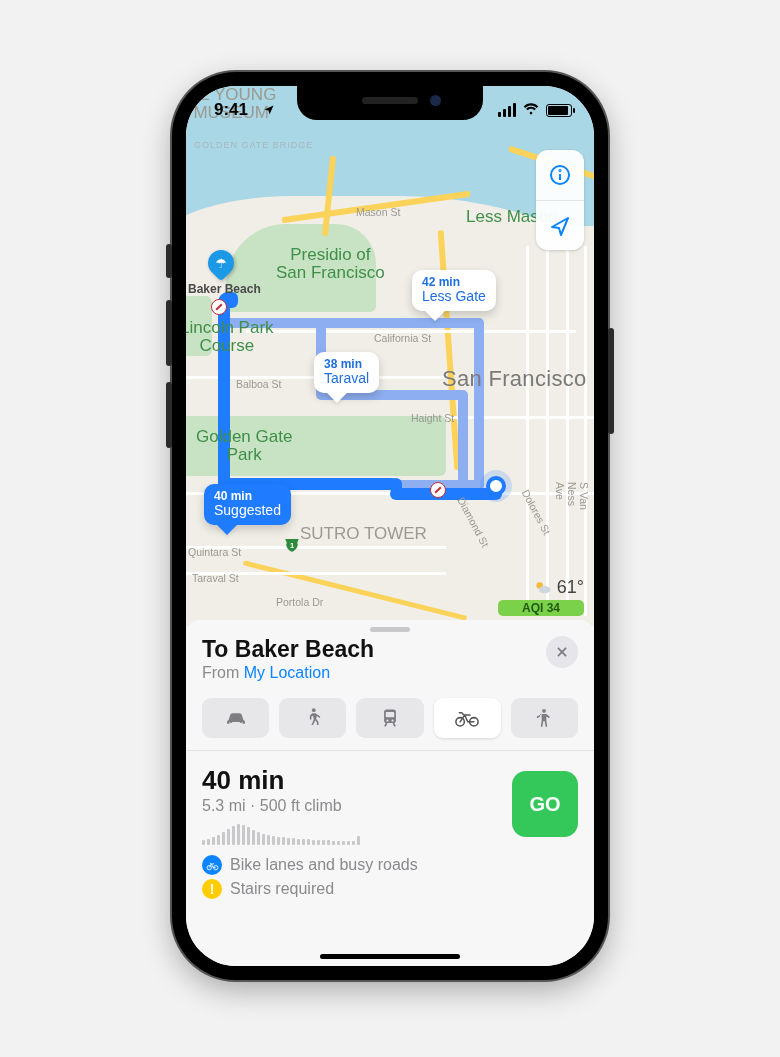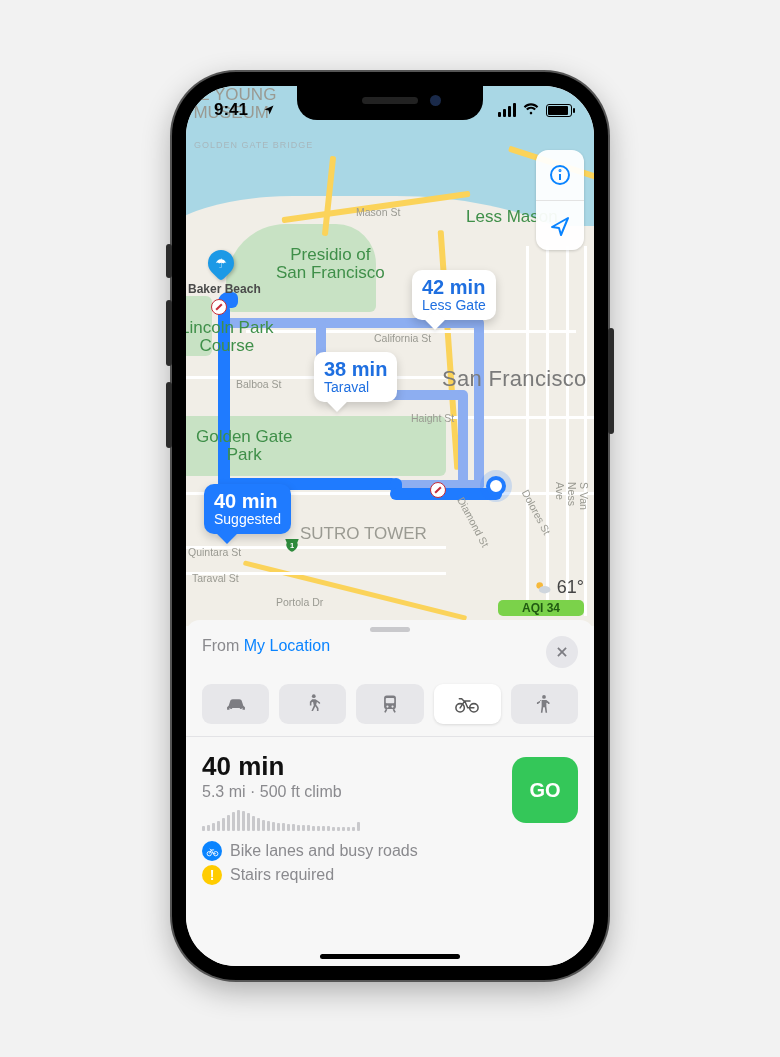--- a/index.html
+++ b/index.html
@@ -99,21 +99,21 @@
   .dest-label { position:absolute; color:#4a4a4a; font-size:12px; font-weight:600; }
 
   .hazard { position:absolute; width:16px; height:16px; border-radius:50%; background:#fff; border:1.5px solid #c52c38; display:flex; align-items:center; justify-content:center;}
   .hazard::after{ content:""; width:8px; height:2px; background:#c52c38; transform:rotate(-45deg);}
 
   .shield { position:absolute; width:18px; height:18px; }
   .shield svg { width:100%; height:100%; }
 
   
   .callout { position:absolute; background:#fff; border-radius:10px; padding:6px 10px; box-shadow:0 4px 10px rgba(0,0,0,.18); line-height:1.12; }
-  .callout .t { color:#1f6fe0; font-size:20px; font-weight:600; }
+  .callout .t { color:#1f6fe0; font-size:12px; font-weight:600; }
   .callout .s { color:#1f6fe0; font-size:14px; }
   .callout::after { content:""; position:absolute; left:16px; bottom:-7px; width:14px; height:14px; background:#fff; transform:rotate(45deg); box-shadow:2px 2px 4px rgba(0,0,0,.08);}
   .callout.selected { background:#1f7bff; }
   .callout.selected .t, .callout.selected .s { color:#fff; }
   .callout.selected::after { background:#1f7bff; }
 
   
   .map-btns { position:absolute; top:64px; right:10px; width:48px; background:rgba(255,255,255,.94); border-radius:12px; box-shadow:0 1px 3px rgba(0,0,0,.18); overflow:hidden; }
   .map-btns .mb { height:50px; display:flex;align-items:center;justify-content:center; }
   .map-btns .mb + .mb { border-top:1px solid #e3e3e3; }
@@ -314,20 +314,21 @@
         </div>
         <span class="aqi">AQI 34</span>
       </div>
     </div>
 
     <div class="sheet">
       <div class="grab"></div>
       <div class="sheet-inner">
         <div class="hdr">
           <div class="titles">
+            <h1>To Baker Beach</h1>
             <div class="from">
               <span>From </span><a>My Location</a>
             </div>
           </div>
           <div class="closebtn">
             <svg viewBox="0 0 24 24">
                 <line x1="5" y1="5" x2="19" y2="19"></line>
                 <line x1="19" y1="5" x2="5" y2="19"></line>
               </svg>
           </div>

